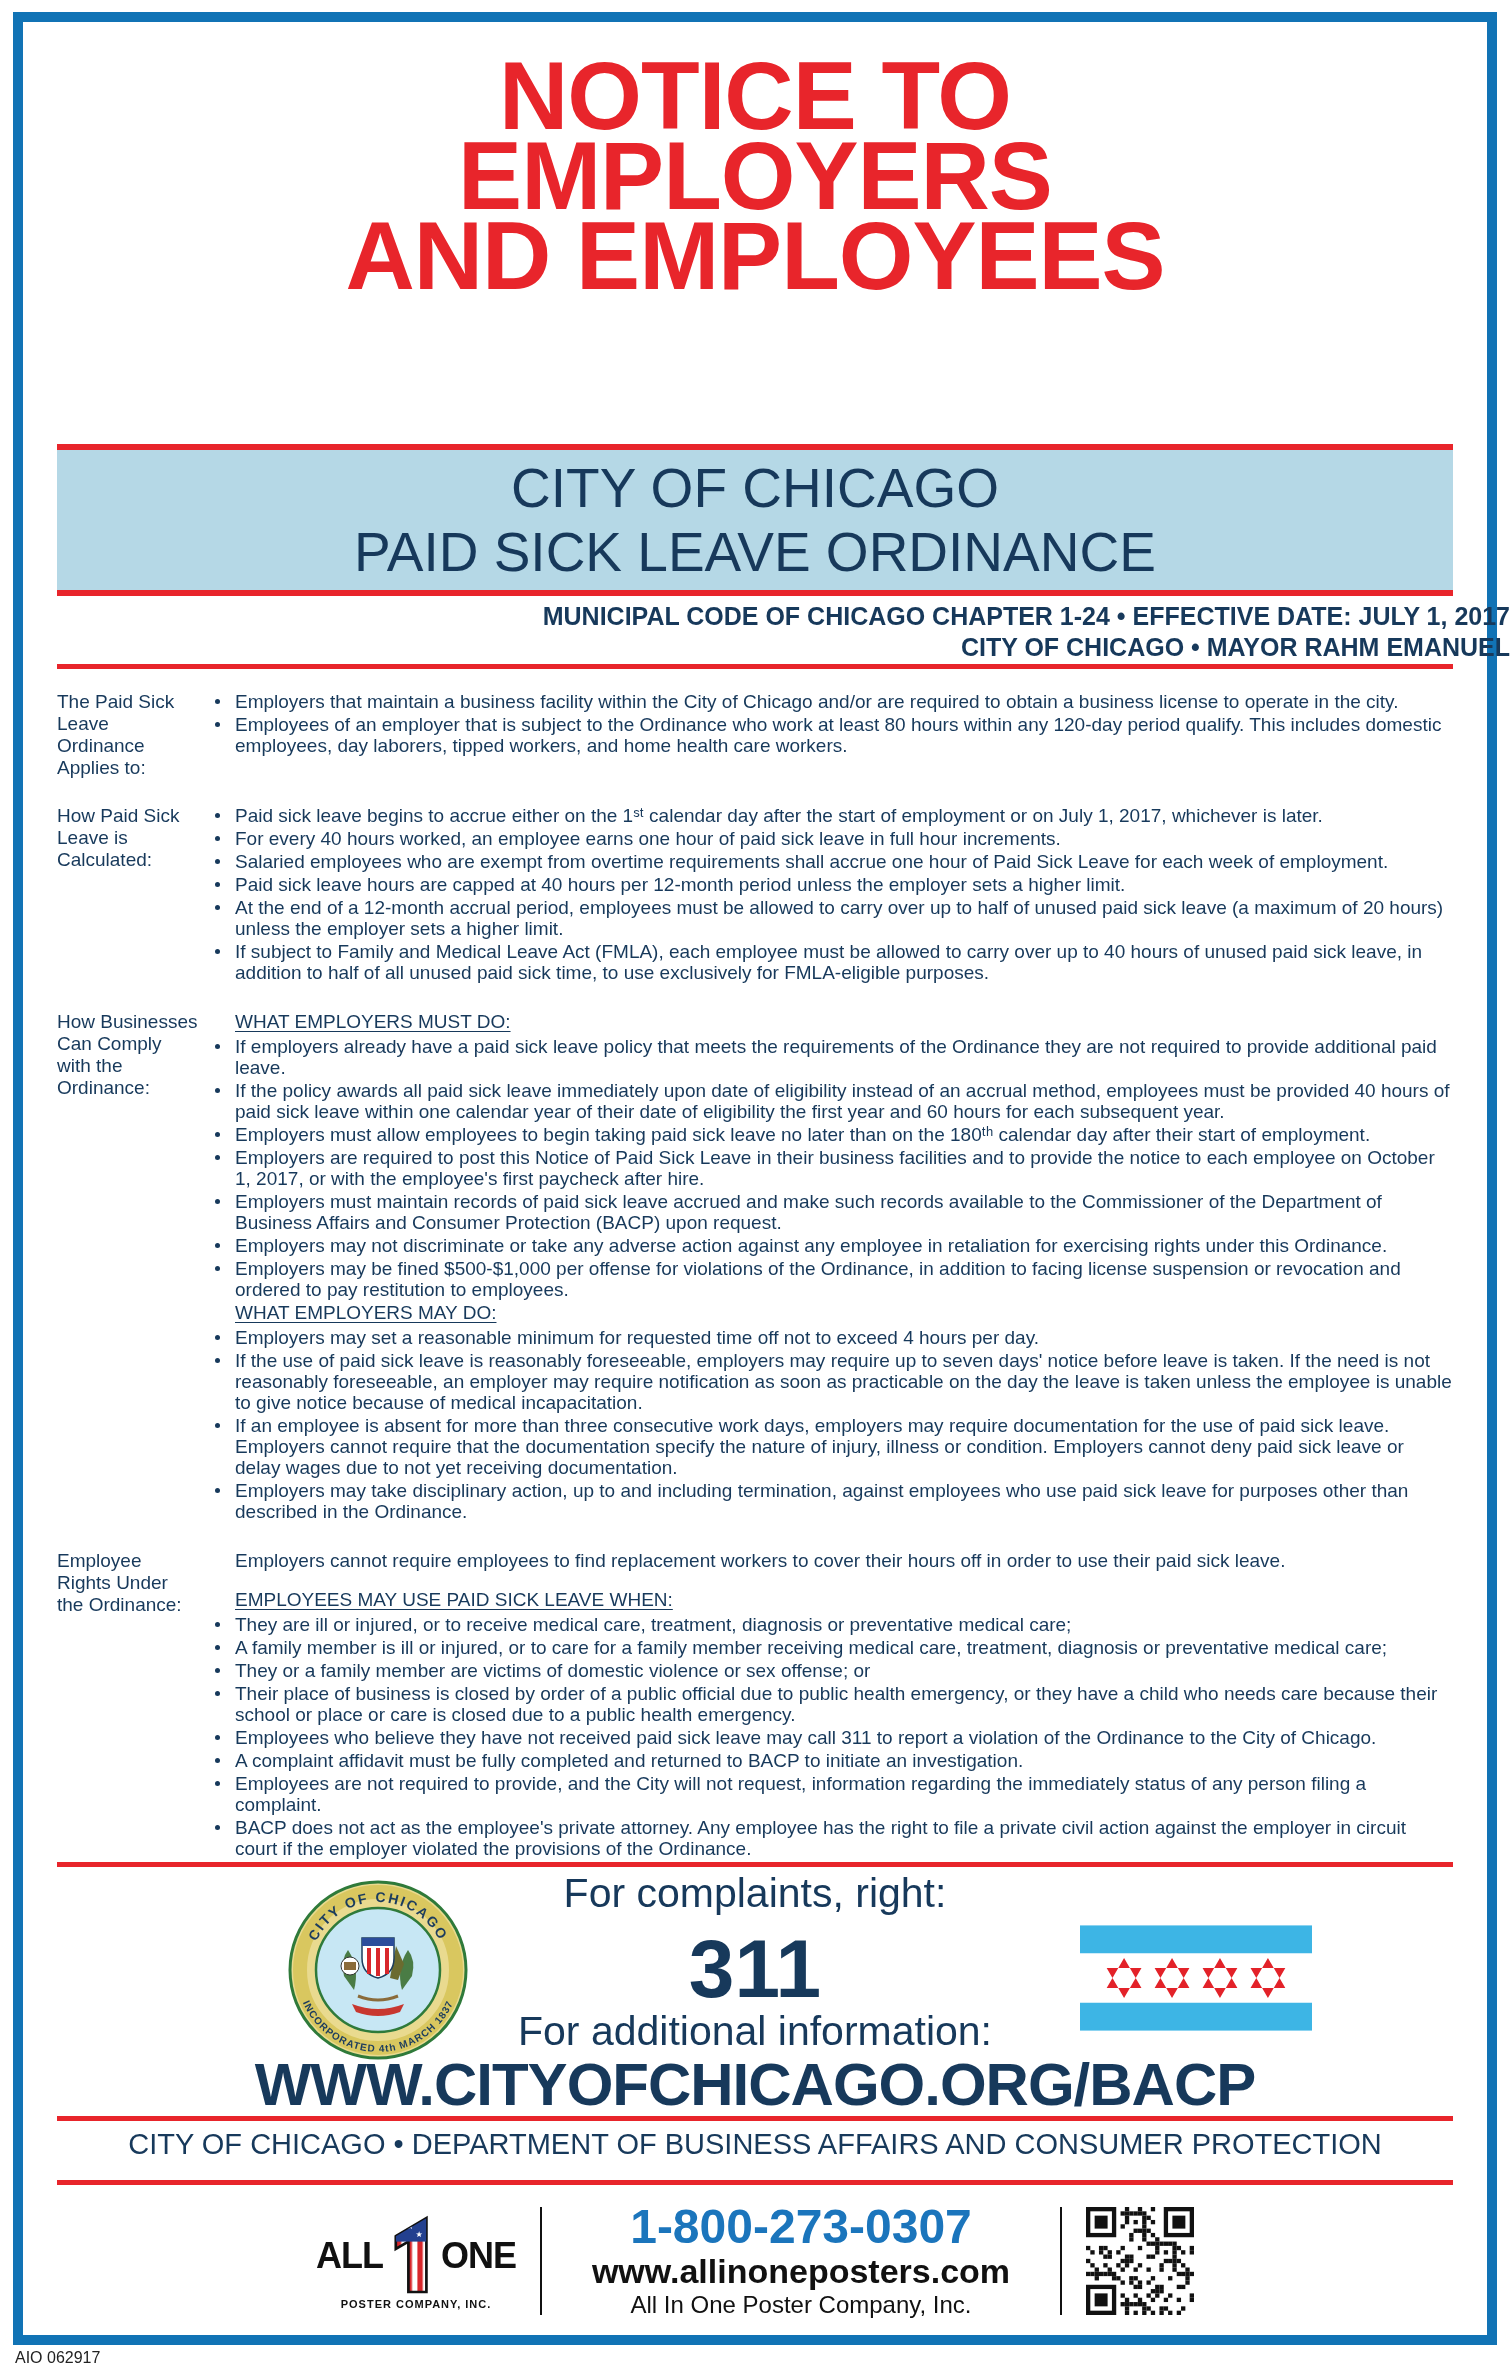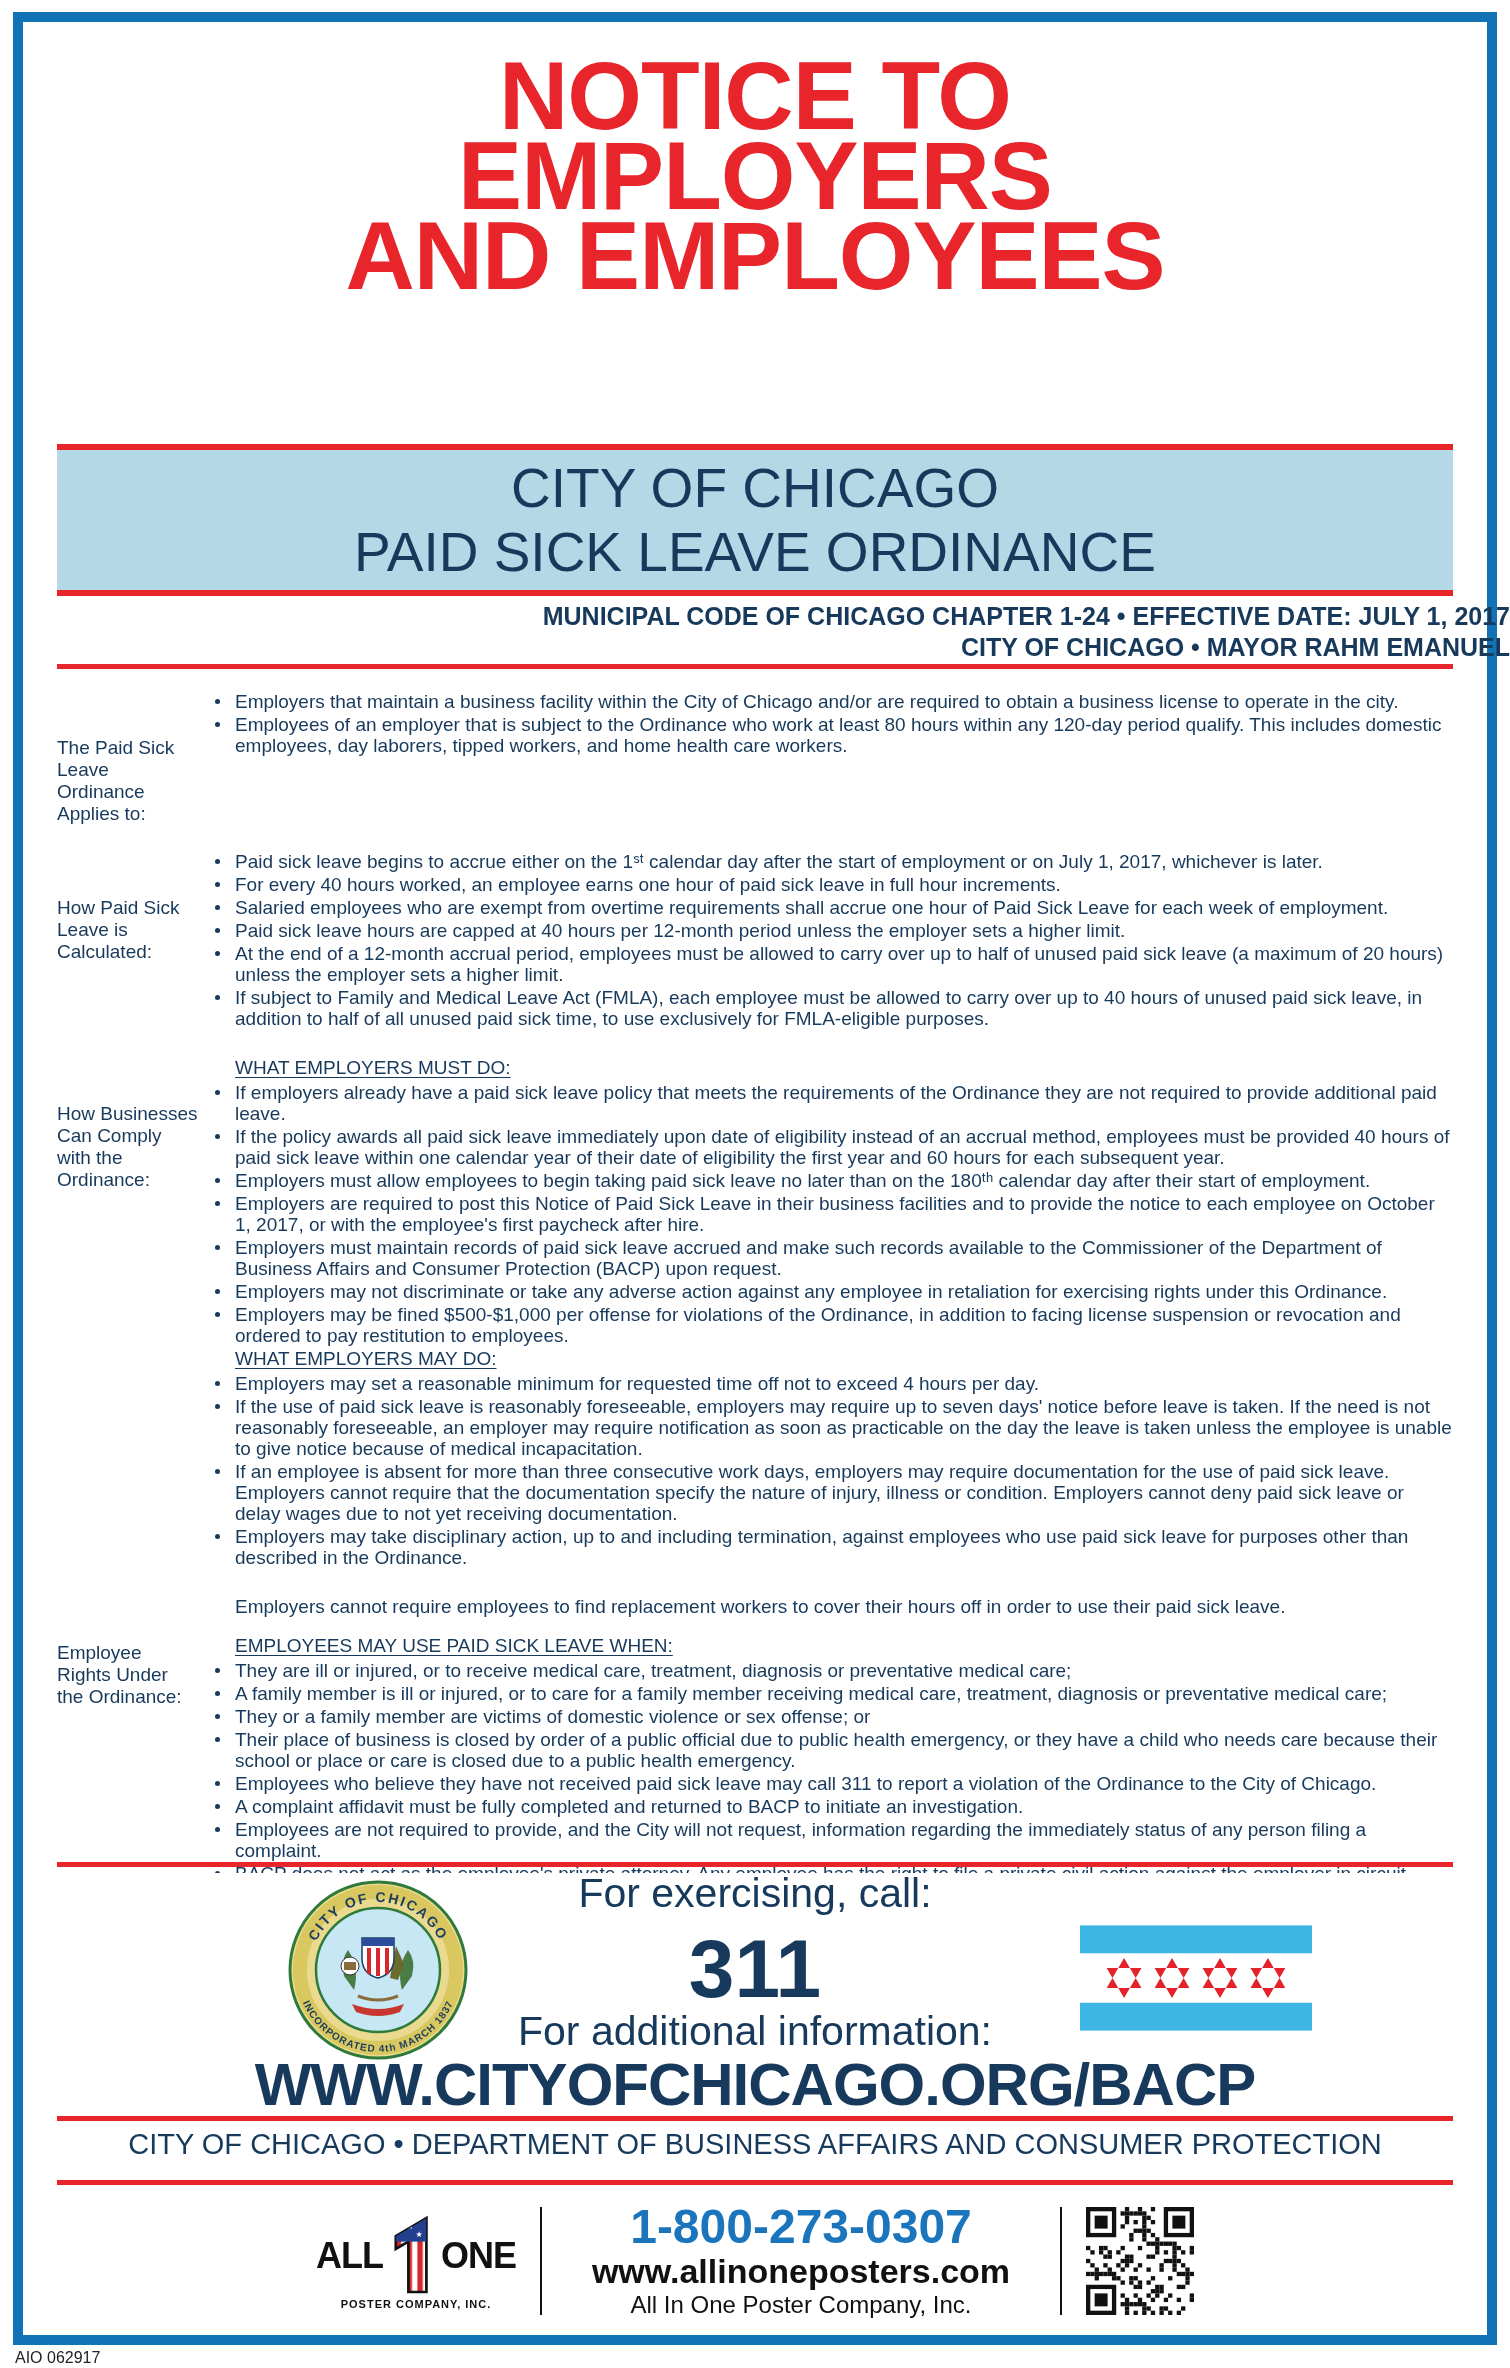--- a/index.html
+++ b/index.html
@@ -23,21 +23,21 @@
   .band{top:450px;left:57px;right:57px;height:140px;background:var(--band-blue,#b5d8e6);
     text-align:center;color:var(--navy,#17395b);font-size:55px;line-height:64px;padding-top:6px;
     box-sizing:border-box;}
   .subtitle{top:601px;left:0;right:0;text-align:right;color:var(--navy,#17395b);
     font-weight:bold;font-size:25px;line-height:31px;}
 
   
   .sections{top:676px;left:57px;right:57px;height:1182px;overflow:hidden;padding-top:15px;
     color:var(--navy,#17395b);font-size:19px;line-height:21px;}
   .section-row{display:flex;margin-bottom:26px;}
-  .section-label{width:150px;flex-shrink:0;padding-right:8px;box-sizing:border-box;line-height:22px;margin-top:46px;}
+  .section-label{width:150px;flex-shrink:0;padding-right:8px;box-sizing:border-box;line-height:22px;}
   .section-body{flex:1;}
   .bullet-list{margin:0;padding:0;list-style:none;}
   .bullet-item{position:relative;padding-left:28px;margin-bottom:2px;}
   .bullet-item::before{content:"";position:absolute;left:8px;top:8px;width:5px;height:5px;
     border-radius:50%;background:var(--navy,#17395b);}
   .block-heading{padding-left:28px;text-decoration:underline;text-underline-offset:3px;
     margin-bottom:4px;}
   .section-body .block-heading:not(:first-child){}
   .block-para{padding-left:28px;margin-bottom:18px;}
 
@@ -180,21 +180,21 @@
     <path d="M74 58 h32 v20 q0 16 -16 20 q-16 -4 -16 -20 Z" fill="#fff" stroke="#1b3c5e" stroke-width="1.5"></path>
     <rect x="74" y="58" width="32" height="8" fill="#2b4d9b"></rect>
     <rect x="79" y="68" width="4" height="26" fill="#d8272c"></rect>
     <rect x="88" y="68" width="4" height="28" fill="#d8272c"></rect>
     <rect x="97" y="68" width="4" height="26" fill="#d8272c"></rect>
     <path d="M64 124 q26 10 52 0 l-4 8 q-22 8 -44 0 Z" fill="#c8372f"></path>
     <path d="M70 116 q20 8 40 0" stroke="#8a6b3a" stroke-width="3" fill="none"></path>
   </g>
 </svg>
 
-<div class="abs c-head">For exercising, call:</div>
+<div class="abs c-head">For complaints, right:</div>
 <div class="abs c-311">311</div>
 <div class="abs c-info">For additional information:</div>
 <div class="abs c-url">WWW.CITYOFCHICAGO.ORG/BACP</div>
 
 <svg class="abs flag" viewBox="0 0 300 200">
   <rect x="0" y="0" width="300" height="200" fill="#fff"></rect>
   <rect x="0" y="32" width="300" height="36" fill="var(--flag-blue,#3db5e5)"></rect>
   <rect x="0" y="132" width="300" height="36" fill="var(--flag-blue,#3db5e5)"></rect>
   <defs>
     <path id="star6" d="M0,-26 L22.5,13 L-22.5,13 Z M0,26 L22.5,-13 L-22.5,-13 Z" fill="var(--flag-star-red,#e32229)"></path>

